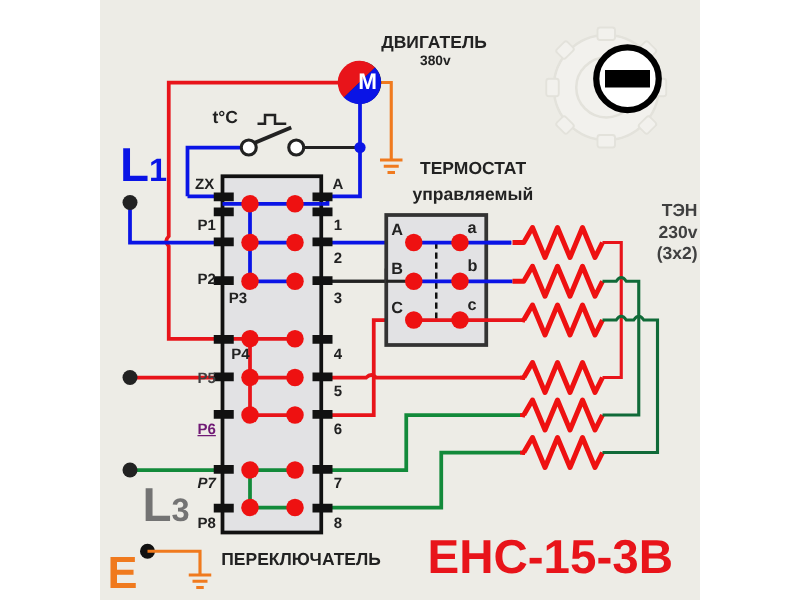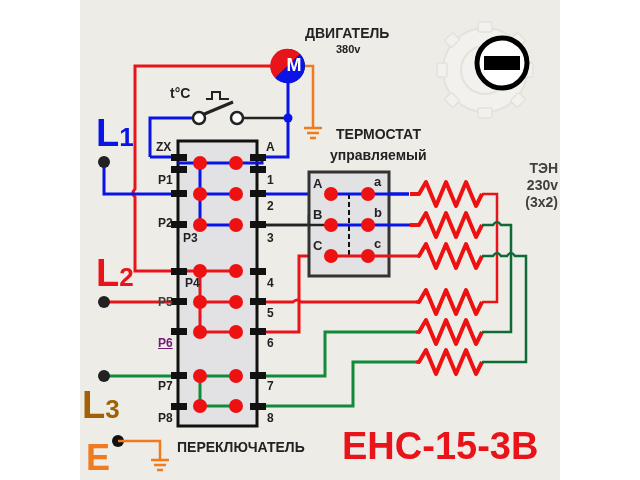--- a/index.html
+++ b/index.html
@@ -190,33 +190,32 @@
   <div>(3x2)</div>
 </div>
 
 <div class="lbl" style="position:absolute;left:76px;top:140px;font-size:12px;color:#222;">ZX</div>
 <div class="lbl" style="position:absolute;left:78px;top:173px;font-size:12px;color:#222;">P1</div>
 <div class="lbl" style="position:absolute;left:78px;top:199px;font-size:12px;color:#222;margin-top:17px;">P2</div>
 <div class="lbl" style="position:absolute;left:78px;top:231px;font-size:12px;color:#222;margin-left:25px;">P3</div>
 <div class="lbl" style="position:absolute;left:78px;top:276px;font-size:12px;color:#222;padding-left:27px;">P4</div>
 <div class="lbl" style="position:absolute;left:78px;top:295px;font-size:12px;color:#404040;">P5</div>
 <div class="lbl" style="position:absolute;left:78px;top:336px;font-size:12px;color:#701a75;text-decoration:underline;">P6</div>
-<div class="lbl" style="position:absolute;left:78px;top:379px;font-size:12px;color:#222;">P7</div>
+<div class="lbl" style="position:absolute;left:78px;top:379px;font-size:12px;color:#222;font-style:italic;">P7</div>
 <div class="lbl" style="position:absolute;left:78px;top:411px;font-size:12px;color:#222;">P8</div>
 
 <div class="lbl" style="position:absolute;left:186px;top:140px;font-size:12px;color:#222;">A</div>
 <div class="lbl" style="position:absolute;left:187px;top:173px;font-size:12px;color:#222;">1</div>
 <div class="lbl" style="position:absolute;left:187px;top:199px;font-size:12px;color:#222;">2</div>
 <div class="lbl" style="position:absolute;left:187px;top:231px;font-size:12px;color:#222;">3</div>
 <div class="lbl" style="position:absolute;left:187px;top:276px;font-size:12px;color:#222;">4</div>
 <div class="lbl" style="position:absolute;left:187px;top:306px;font-size:12px;color:#222;">5</div>
 <div class="lbl" style="position:absolute;left:187px;top:336px;font-size:12px;color:#222;">6</div>
 <div class="lbl" style="position:absolute;left:187px;top:379px;font-size:12px;color:#222;">7</div>
 <div class="lbl" style="position:absolute;left:187px;top:411px;font-size:12px;color:#222;">8</div>
 
 <div class="lbl" style="position:absolute;left:16px;top:112px;color:#0a14e6;"><span style="font-size:38px;">L</span><span style="font-size:26px;">1</span></div>
-<div class="lbl" style="position:absolute;left:16px;top:252px;color:#e8141a;"><span style="font-size:38px;">L</span><span style="font-size:26px;">2</span></div>
-<div class="lbl" style="position:absolute;left:2px;top:384px;color:#a16207;"><span style="font-size:38px;">L</span><span style="font-size:26px;">3</span></div>
+<div class="lbl" style="position:absolute;left:34px;top:384px;color:#737373;"><span style="font-size:38px;">L</span><span style="font-size:26px;">3</span></div>
 <div class="lbl" style="position:absolute;left:6px;top:437px;color:#f07a1e;font-size:36px;">E</div>
 
 <div class="lbl" style="position:absolute;left:97px;top:439px;font-size:14px;color:#222;">ПЕРЕКЛЮЧАТЕЛЬ</div>
 <div class="lbl" style="position:absolute;left:262px;top:425px;font-size:38px;color:#e8141a;">EHC-15-3B</div>
 </div>
 
 </body></html>

